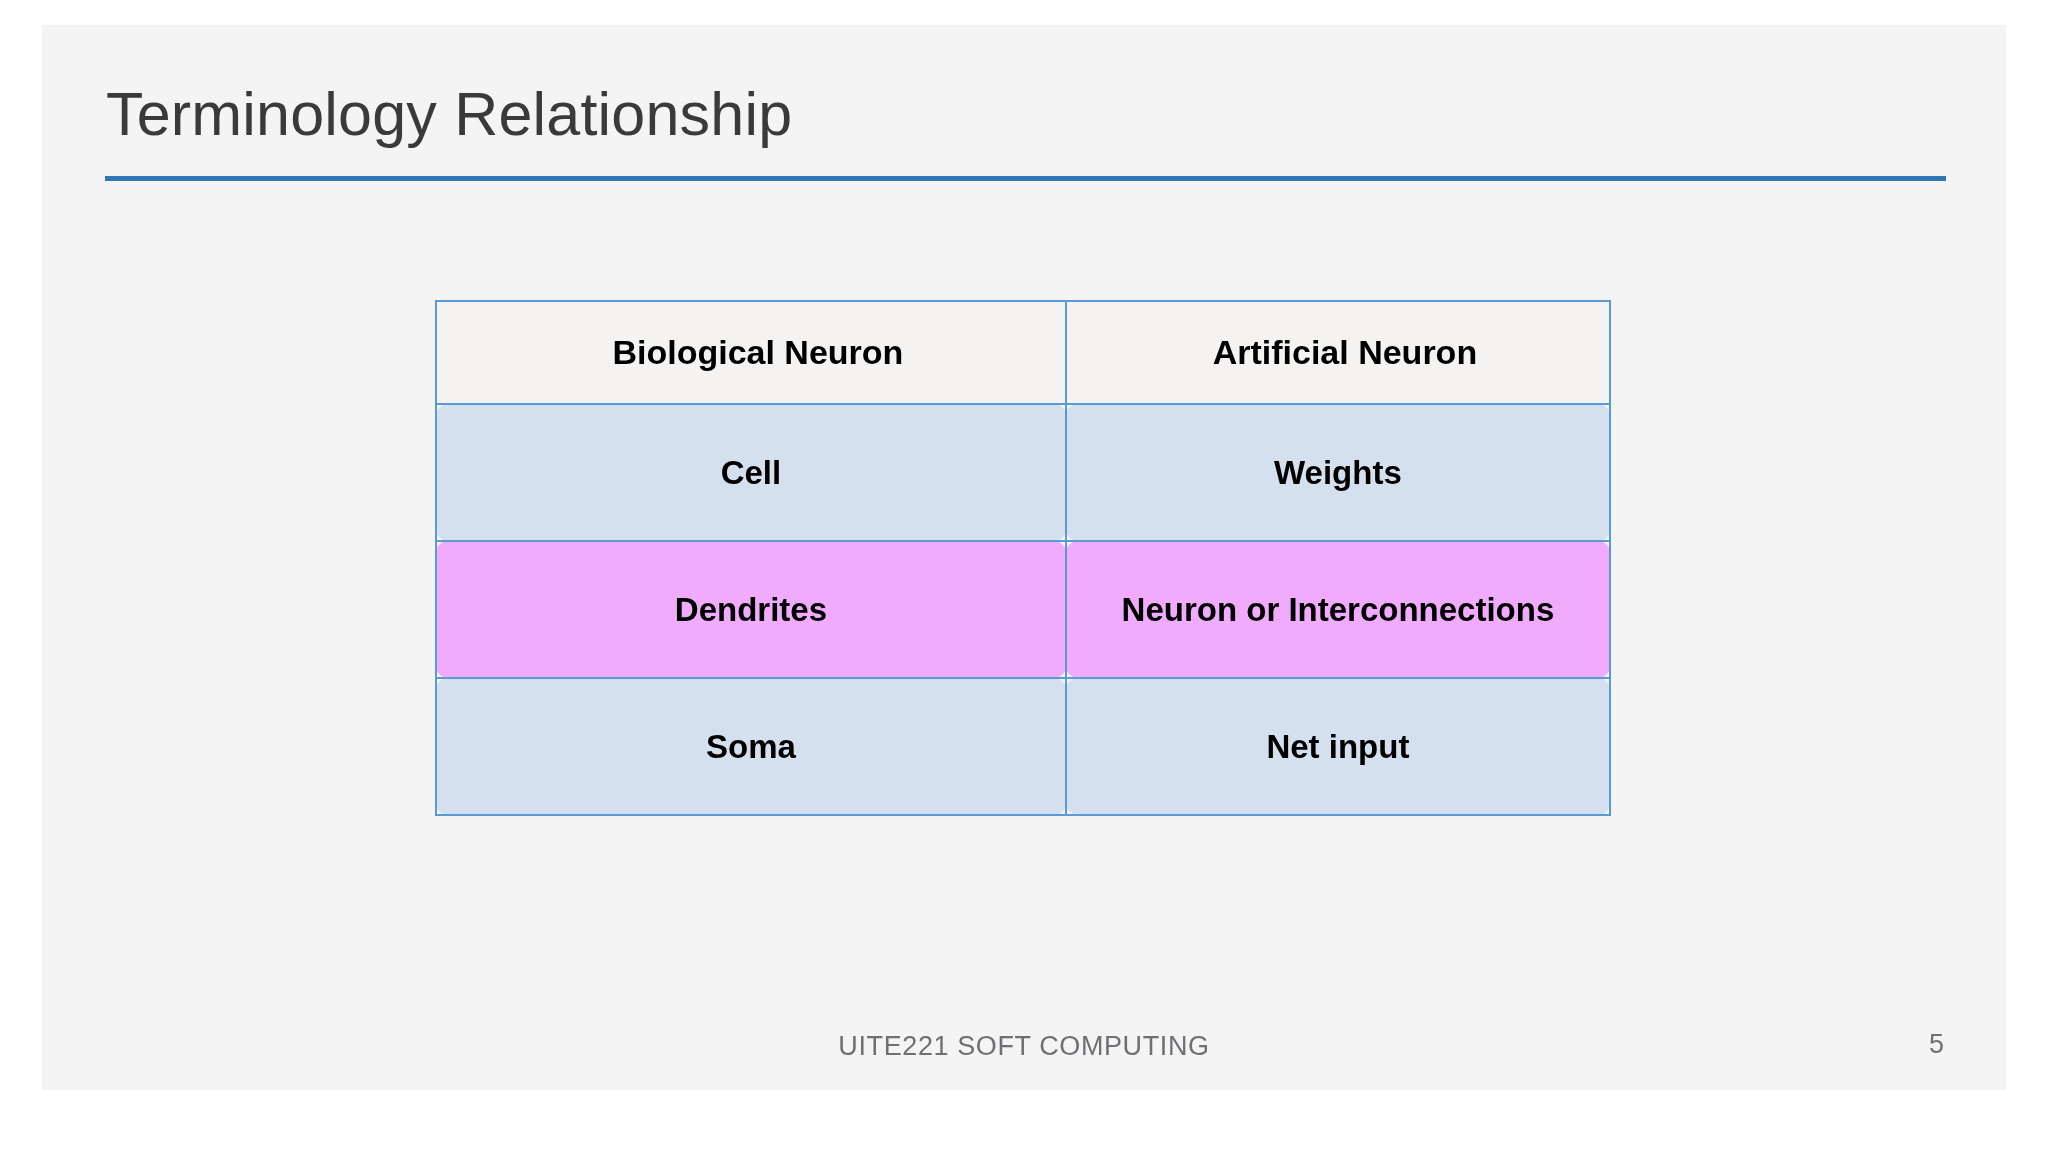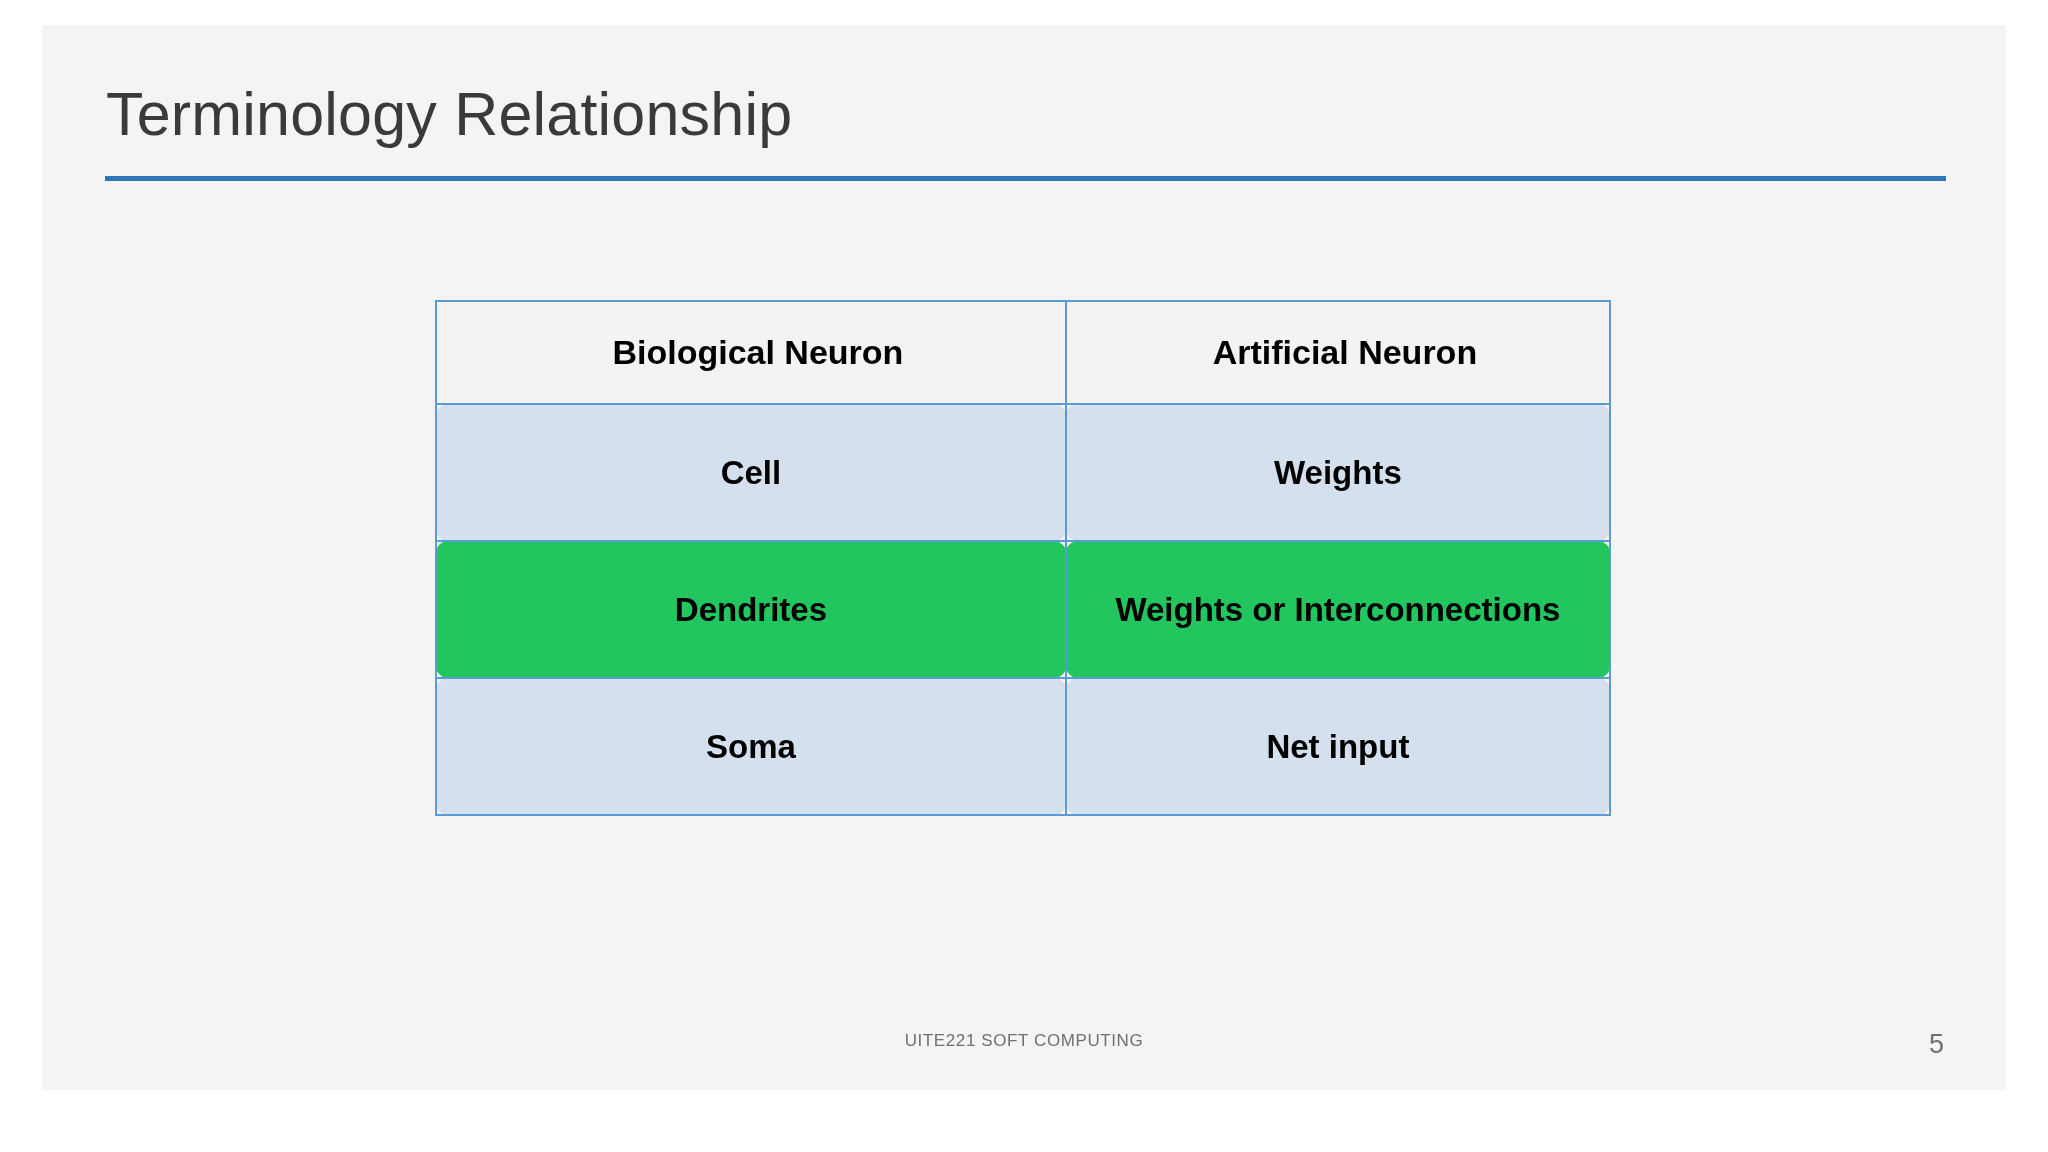--- a/index.html
+++ b/index.html
@@ -79,33 +79,33 @@
   table.term-table td {
     font-size: 33px;
     font-weight: 700;
     color: #000000;
     border-radius: 12px;
   }
   tr.band-blue td {
     background: #d5e0ef;
   }
   tr.band-light td {
-    background: #22c55e;
+    background: #f0abfc;
   }
   .col-left  { width: 588px; }
   .col-right { width: 508px; }
 
   
   .footer-text {
     position: absolute;
     left: 0;
     top: 1006px;
     width: 1964px;
     text-align: center;
-    font-size: 17px;
+    font-size: 27px;
     letter-spacing: 0.6px;
     color: #6f6f74;
   }
   .page-number {
     position: absolute;
     right: 62px;
     top: 1004px;
     font-size: 27px;
     color: #6f6f74;
   }
@@ -127,21 +127,21 @@
           <th class="col-right">Artificial Neuron</th>
         </tr>
       </thead>
       <tbody>
         <tr class="band-blue">
           <td>Cell</td>
           <td>Weights</td>
         </tr>
         <tr class="band-light">
           <td>Dendrites</td>
-          <td>Weights or Interconnections</td>
+          <td>Neuron or Interconnections</td>
         </tr>
         <tr class="band-blue">
           <td>Soma</td>
           <td>Net input</td>
         </tr>
       </tbody>
     </table>
   </div>
 
   <div class="footer-text">UITE221 SOFT COMPUTING</div>

